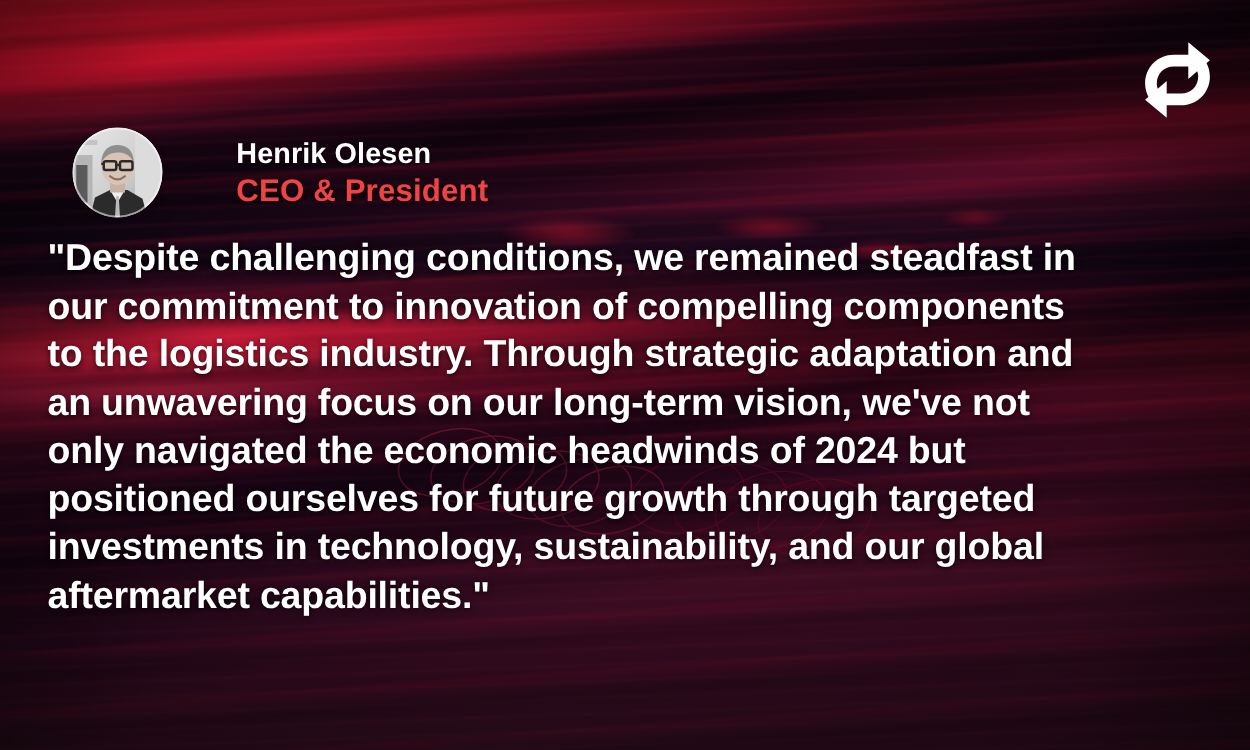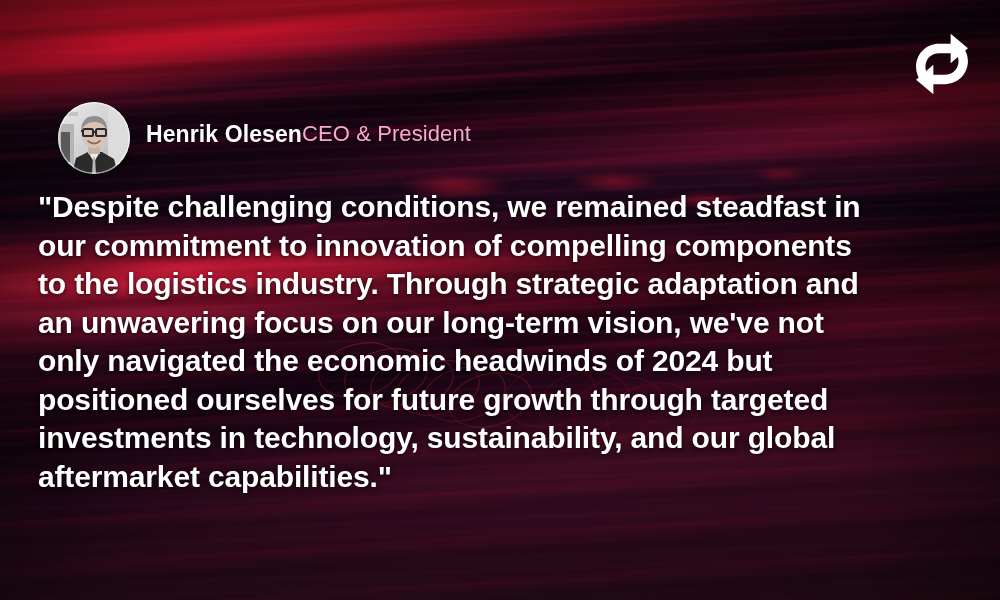--- a/index.html
+++ b/index.html
@@ -178,36 +178,37 @@
     overflow: hidden;
     flex: 0 0 auto;
     position: relative;
     background: #b9b9b9;
     box-shadow: 0 1px 5px rgba(0,0,0,0.35);
   }
   .avatar svg { display:block; width:100%; height:100%; }
 
   .person-text {
     display: flex;
-    flex-direction: row;
+    flex-direction: column;
     justify-content: space-between;
     line-height: 1.0;
+    margin-left: 43px;
   }
   .person-name {
     color: #ffffff;
     font-size: 23px;
     font-weight: bold;
     letter-spacing: 0.1px;
     margin-bottom: 7px;
     text-shadow: 0 1px 3px rgba(0,0,0,0.45);
   }
   .person-role {
-    color: #f9a8d4;
-    font-size: 22px;
-    font-weight: 400;
+    color: #ef4444;
+    font-size: 25px;
+    font-weight: 700;
     letter-spacing: 0.1px;
     text-shadow: 0 1px 3px rgba(0,0,0,0.45);
   }
 
   
   .quote {
     position: absolute;
     left: 38px;
     top: 188px;
     width: 905px;

